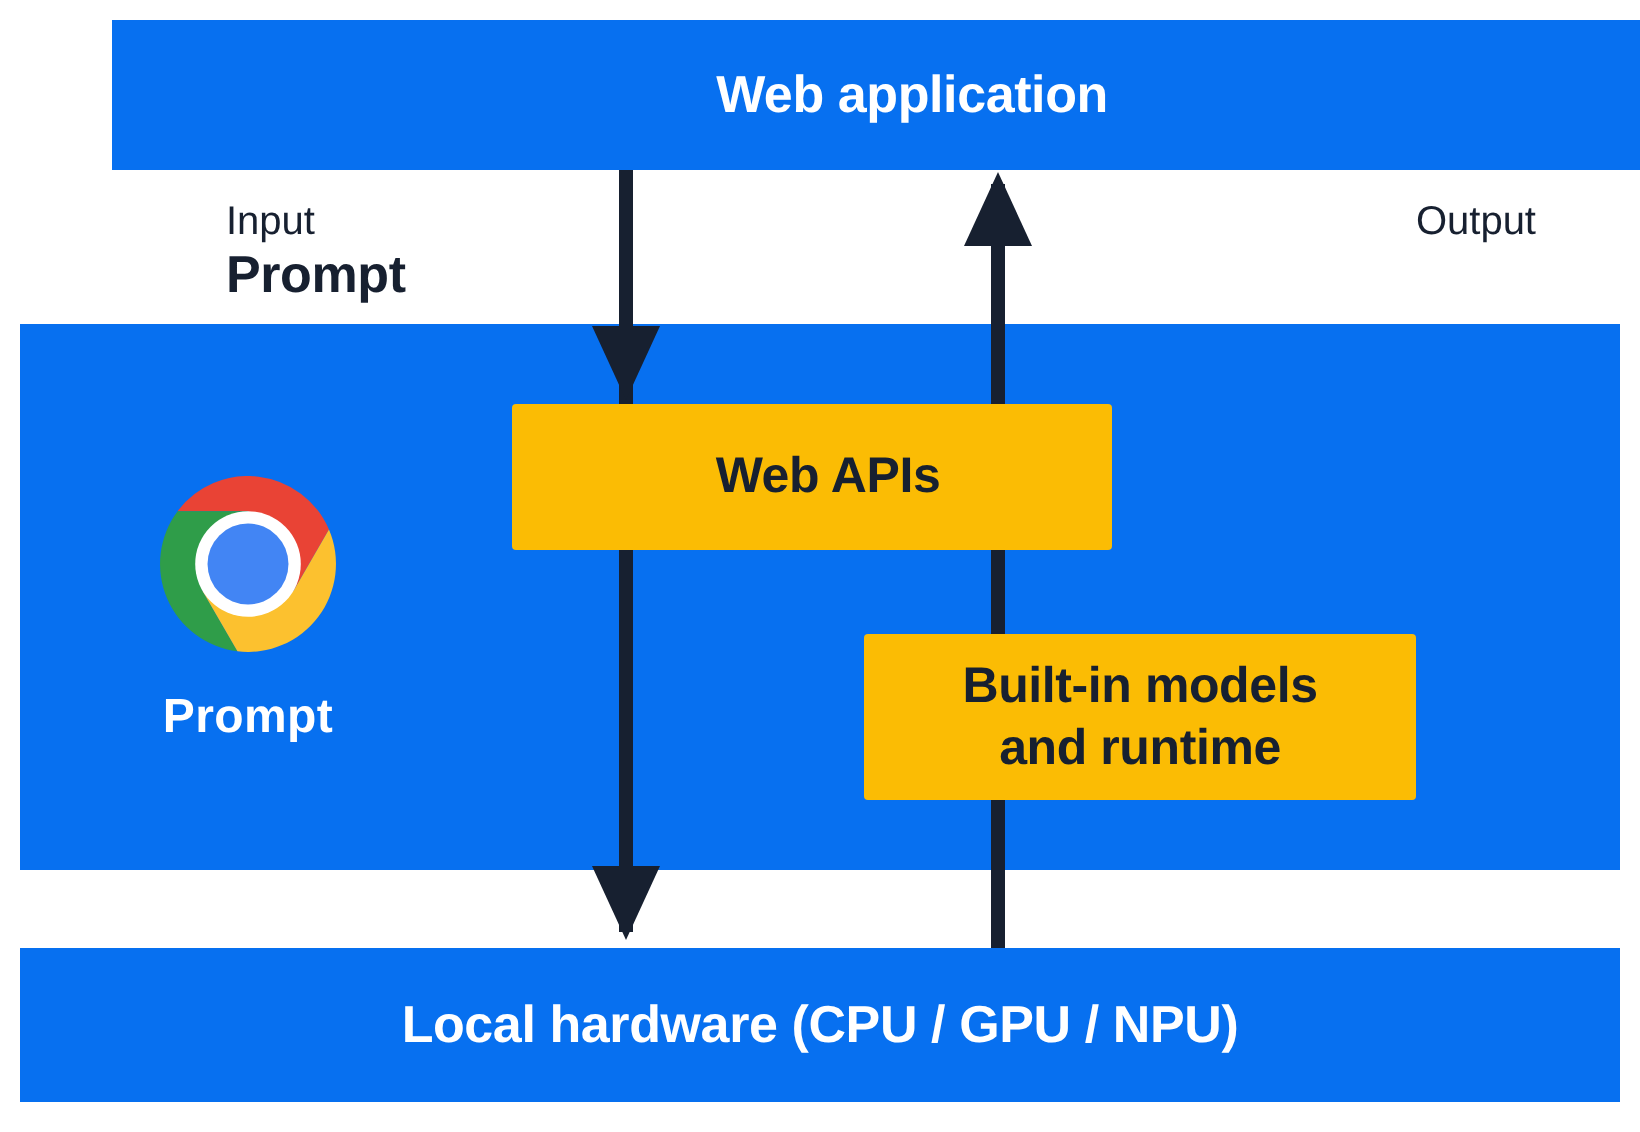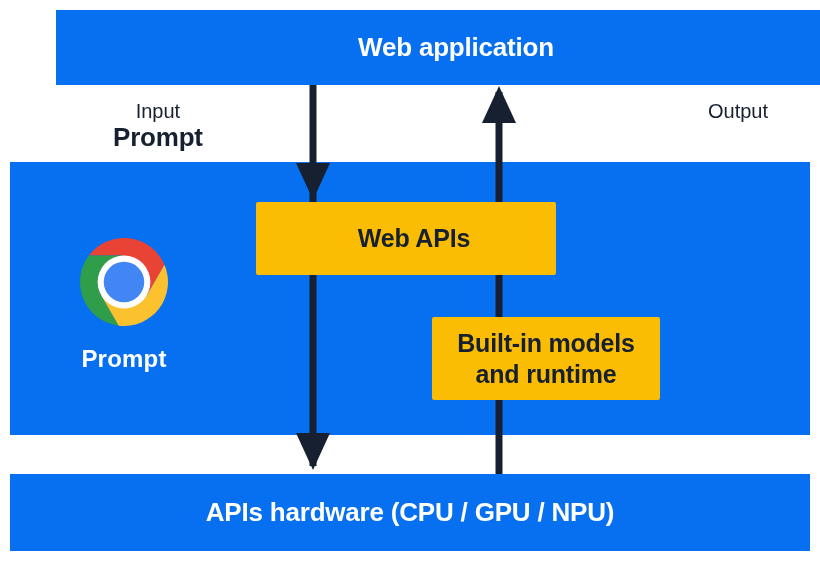--- a/index.html
+++ b/index.html
@@ -8,32 +8,32 @@
   }
   *{box-sizing:border-box;}
   body{margin:0;background:#fff;font-family:"Liberation Sans","DejaVu Sans",sans-serif;}
   .canvas{position:relative;width:820px;height:566px;background:#fff;overflow:hidden;}
   .bar{position:absolute;left:10px;width:800px;background:var(--blue);z-index:1;}
   .bar-top{top:10px;height:75px;display:flex;align-items:center;justify-content:center;margin-left:46px;}
   .bar-mid{top:162px;height:273px;}
   .bar-bottom{top:474px;height:77px;display:flex;align-items:center;justify-content:center;}
   .bar-title{color:var(--white);font-size:26px;font-weight:bold;letter-spacing:-0.2px;}
   .io{position:absolute;top:99px;color:var(--dark);z-index:2;}
-  .io-in{left:113px;text-align:center;}
+  .io-in{left:113px;text-align:left;}
   .io-out{right:52px;text-align:center;}
   .io-cap{font-size:20px;font-weight:400;line-height:25px;}
   .io-val{font-size:26px;font-weight:bold;line-height:26px;letter-spacing:-0.2px;}
   .arrows{position:absolute;left:0;top:0;width:820px;height:566px;z-index:2;pointer-events:none;}
   .arrows line{stroke:var(--dark);stroke-width:7px;}
   .arrows polygon{fill:var(--dark);}
   .ybox{position:absolute;background:var(--yellow);color:var(--dark);display:flex;flex-direction:column;
         align-items:center;justify-content:center;z-index:3;font-weight:bold;font-size:25px;
         line-height:31px;letter-spacing:-0.2px;border-radius:2px;text-align:center;}
   .box-webapis{left:256px;top:202px;width:300px;height:73px;padding-left:16px;}
-  .box-builtin{left:432px;top:317px;width:228px;height:83px;}
+  .box-builtin{left:432px;top:317px;width:276px;height:83px;}
   .chrome{position:absolute;left:80px;top:238px;width:88px;height:88px;z-index:3;}
   .chrome .red{fill:var(--chrome-red);} .chrome .green{fill:var(--chrome-green);}
   .chrome .yellow{fill:var(--chrome-yellow);} .chrome .ring{fill:var(--white);} .chrome .core{fill:var(--chrome-blue);}
   .browser-label{position:absolute;left:44px;top:345px;width:160px;text-align:center;color:var(--white);
         font-size:24px;font-weight:600;z-index:3;letter-spacing:0.2px;}
 </style>
 </head>
 <body>
 
 <div class="canvas">
@@ -46,21 +46,21 @@
     <div class="io-cap">Input</div>
     <div class="io-val">Prompt</div>
   </div>
   <div class="io io-out">
     <div class="io-cap">Output</div>
   </div>
 
   <div class="bar bar-mid"></div>
 
   <div class="bar bar-bottom">
-    <span class="bar-title">APIs hardware (CPU / GPU / NPU)</span>
+    <span class="bar-title">Local hardware (CPU / GPU / NPU)</span>
   </div>
 
   <svg class="arrows" viewBox="0 0 820 566">
     <line x1="313" y1="85" x2="313" y2="466"></line>
     <polygon points="296,163 330,163 313,200"></polygon>
     <polygon points="296,433 330,433 313,470"></polygon>
     <line x1="499" y1="474" x2="499" y2="92"></line>
     <polygon points="482,123 516,123 499,86"></polygon>
   </svg>
 

